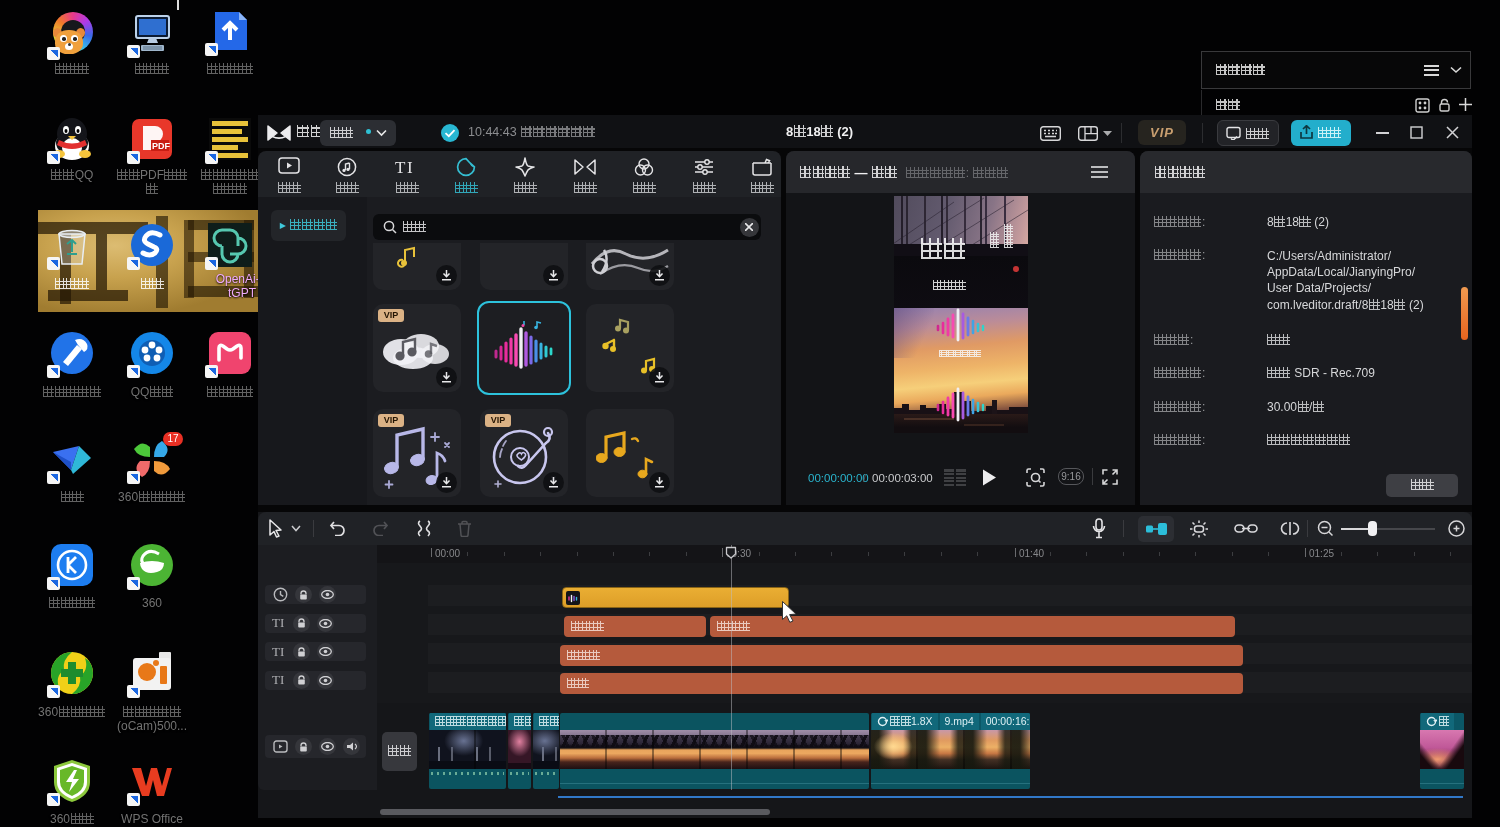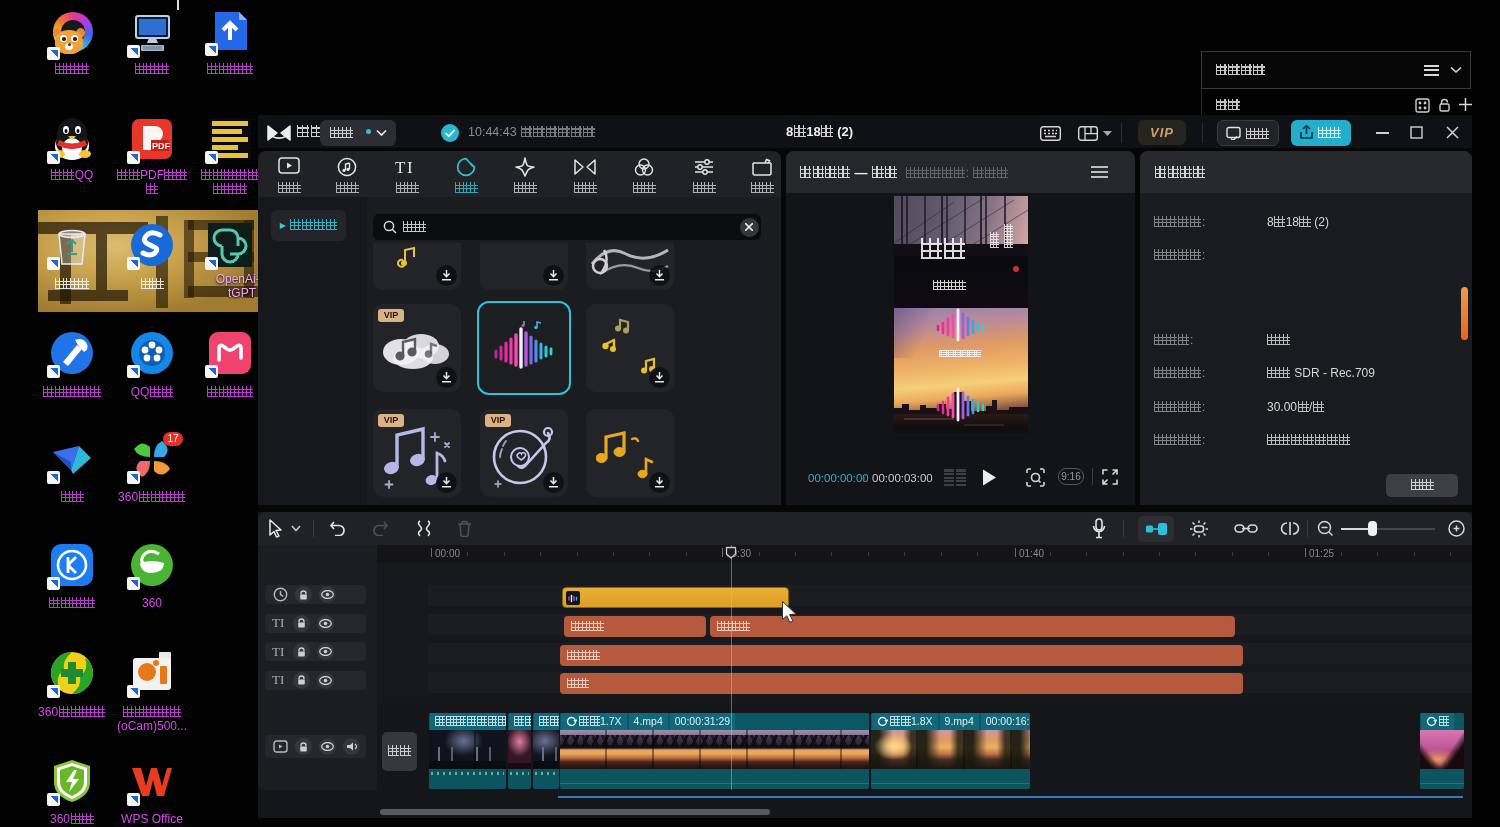--- a/index.html
+++ b/index.html
@@ -1,18 +1,18 @@
 <!DOCTYPE html>
 <html><head><meta charset="utf-8"><style>
 *{margin:0;padding:0;box-sizing:border-box}
 html,body{width:1500px;height:827px;overflow:hidden;background:#020203;font-family:"Liberation Sans",sans-serif}
 .ab{position:absolute}
 .cj{display:inline-block;width:.92em;height:.9em;margin:0 .04em;vertical-align:-.08em;
 background-image:repeating-linear-gradient(0deg,currentColor 0 .09em,transparent .09em .3em),repeating-linear-gradient(90deg,currentColor 0 .09em,transparent .09em .34em);opacity:.85}
-.dlabel{position:absolute;width:100px;text-align:center;color:#d946ef;font-size:12px;line-height:14px;text-shadow:0 1px 2px #000}
+.dlabel{position:absolute;width:100px;text-align:center;color:#737373;font-size:12px;line-height:14px;text-shadow:0 1px 2px #000}
 .dico{position:absolute;width:46px;height:46px}
 .sarrow{position:absolute;left:-2px;bottom:-2px;width:13px;height:13px;background:#f5f5f5;border-radius:2px}
 .sarrow:after{content:"";position:absolute;left:2.5px;top:2.5px;width:8px;height:8px;background:linear-gradient(225deg,#1a66e0 0 40%,transparent 40%),linear-gradient(45deg,transparent 0 55%,#1a66e0 55% 72%,transparent 72%)}
 .navitem{position:absolute;top:6px;width:58px;text-align:center;color:#c9cacd;font-size:12px}
 .navitem svg{display:block;margin:0 auto 4px}
 .tile{position:absolute;width:88px;height:88px;background:#232428;border-radius:10px}
 .dl{position:absolute;right:4px;bottom:4px;width:21px;height:21px;border-radius:50%;background:rgba(14,15,17,.88);display:flex;align-items:center;justify-content:center}
 .vip{position:absolute;left:5px;top:5px;width:26px;height:13px;background:#dbb285;border-radius:3px;color:#241503;font-size:9px;font-weight:bold;text-align:center;line-height:13px;font-family:"Liberation Sans",sans-serif;letter-spacing:0}
 .hrow{position:absolute;left:7px;width:101px;height:19px;background:#26272c;border-radius:4px;display:flex;align-items:center}
 .hbtn{width:17px;height:17px;border-radius:50%;background:#35363b;margin-left:7px;display:flex;align-items:center;justify-content:center}
@@ -668,20 +668,21 @@
         </svg>
  </div>
 </div>
 <div id="params-panel" class="ab" style="left:882px;top:36px;width:332px;height:354px;background:#1a1b1f;border-radius:8px 8px 0 0;overflow:hidden">
  <div class="ab" style="left:0;top:0;width:332px;height:42px;background:#28292d">
   <span class="ab" style="left:14px;top:14px;color:#f0f0f2;font-size:13px;font-weight:bold"><span class="cj"></span><span class="cj"></span><span class="cj"></span><span class="cj"></span></span>
  </div>
  <div class="prow" style="top:64px"><span class="cj"></span><span class="cj"></span><span class="cj"></span><span class="cj"></span>:</div>
       <div class="pval" style="top:64px">8<span class="cj"></span>18<span class="cj"></span> (2)</div>
  <div class="prow" style="top:97px"><span class="cj"></span><span class="cj"></span><span class="cj"></span><span class="cj"></span>:</div>
+ <div class="pval" style="top:97px;width:190px;line-height:16.2px">C:/Users/Administrator/<br>AppData/Local/JianyingPro/<br>User Data/Projects/<br>com.lveditor.draft/8<span class="cj"></span>18<span class="cj"></span> (2)</div>
  <div class="prow" style="top:182px"><span class="cj"></span><span class="cj"></span><span class="cj"></span>:</div>
       <div class="pval" style="top:182px"><span class="cj"></span><span class="cj"></span></div>
  <div class="prow" style="top:215px"><span class="cj"></span><span class="cj"></span><span class="cj"></span><span class="cj"></span>:</div>
       <div class="pval" style="top:215px"><span class="cj"></span><span class="cj"></span> SDR - Rec.709</div>
  <div class="prow" style="top:249px"><span class="cj"></span><span class="cj"></span><span class="cj"></span><span class="cj"></span>:</div>
       <div class="pval" style="top:249px">30.00<span class="cj"></span>/<span class="cj"></span></div>
  <div class="prow" style="top:282px"><span class="cj"></span><span class="cj"></span><span class="cj"></span><span class="cj"></span>:</div>
       <div class="pval" style="top:282px"><span class="cj"></span><span class="cj"></span><span class="cj"></span><span class="cj"></span><span class="cj"></span><span class="cj"></span><span class="cj"></span></div>
  <div class="ab" style="left:246px;top:323px;width:72px;height:23px;background:#3e3f44;border-radius:5px;color:#ececee;font-size:12px;text-align:center;line-height:23px"><span class="cj"></span><span class="cj"></span></div>
  <div class="ab" style="left:321px;top:136px;width:7px;height:53px;border-radius:4px;background:linear-gradient(180deg,#f09a50,#e8641e)"></div>
@@ -910,24 +911,20 @@
           <div style="position:absolute;left:0;top:17px;width:100%;height:39px;background:repeating-linear-gradient(90deg,rgba(0,0,0,0) 0 45px,rgba(0,0,0,.4) 45px 47px)"></div>
           <div style="position:absolute;left:2px;top:59px;right:2px;height:3px;background:repeating-linear-gradient(90deg,#88c8a8 0 2px,rgba(0,0,0,0) 2px 6px);opacity:.75"></div>
         </div>
         <div style="position:absolute;left:104px;top:0;width:26px;height:76px;background:#0b5460;border-radius:2px;overflow:hidden">
           <div style="position:absolute;left:0;top:0;right:0;height:17px;background:#0b5766;overflow:hidden;white-space:nowrap;font-size:10.5px;color:#ddf0f4;line-height:17px"><span style="display:inline-block;background:#11687a;padding:0 5px;margin:0 1px;height:17px"><span class="cj"></span><span class="cj"></span></span></div>
           <div style="position:absolute;left:0;top:17px;width:100%;height:39px;background-color:#10131e;background-image:radial-gradient(26px 20px at 45% 28%,#687292,rgba(30,34,56,0) 75%),repeating-linear-gradient(90deg,rgba(0,0,0,0) 0 9px,rgba(195,202,224,.5) 9px 11px,rgba(0,0,0,0) 11px 22px,rgba(205,210,228,.38) 22px 24px,rgba(0,0,0,0) 24px 38px),linear-gradient(0deg,#0a0c14 0 8px,rgba(0,0,0,0) 8px);background-size:100% 100%,100% 14px,100% 100%;background-repeat:no-repeat;background-position:0 0,0 17px,0 0"></div>
           <div style="position:absolute;left:0;top:17px;width:100%;height:39px;background:repeating-linear-gradient(90deg,rgba(0,0,0,0) 0 45px,rgba(0,0,0,.4) 45px 47px)"></div>
           <div style="position:absolute;left:2px;top:59px;right:2px;height:3px;background:repeating-linear-gradient(90deg,#88c8a8 0 2px,rgba(0,0,0,0) 2px 6px);opacity:.75"></div>
         </div>
         <div style="position:absolute;left:131px;top:0;width:309px;height:76px;background:#0b5460;border-radius:2px;overflow:hidden">
-          <div style="position:absolute;left:0;top:0;right:0;height:17px;background:#0b5766;overflow:hidden;white-space:nowrap;font-size:10.5px;color:#ddf0f4;line-height:17px"><span style="display:inline-block;background:#11687a;padding:0 5px;margin:0 1px;height:17px"><svg width="11" height="11" style="vertical-align:-2px;margin-right:2px">
-                <circle cx="5.5" cy="5.5" r="4" fill="none" stroke="#dff0f4" stroke-width="1.4"></circle>
-                <path d="M9.5 5.5 l1.5-1.8 M9.5 5.5 l-1.8-1.2" stroke="#dff0f4" stroke-width="1.2" fill="none"></path>
-              </svg><span class="cj"></span><span class="cj"></span>1.7X</span><span style="display:inline-block;background:#11687a;padding:0 5px;margin:0 1px;height:17px">4.mp4</span><span style="display:inline-block;background:#11687a;padding:0 5px;margin:0 1px;height:17px">00:00:31:29</span></div>
           <div style="position:absolute;left:0;top:17px;width:100%;height:39px;background-color:#130f18;background-image:repeating-linear-gradient(115deg,rgba(0,0,0,0) 0 6px,rgba(14,11,18,.9) 6px 9px),repeating-linear-gradient(65deg,rgba(0,0,0,0) 0 6px,rgba(14,11,18,.7) 6px 9px),linear-gradient(180deg,#a08ea8 0%,#8a7a94 12%,#423a4c 14%,#2a2434 36%,#16121c 40%,#110e14 46%,#e8a45c 51%,#eca860 60%,#b86c3c 72%,#48241c 82%,#1c0f12 100%);background-size:100% 12px,100% 12px,100% 100%;background-repeat:no-repeat;background-position:0 5px,0 5px,0 0"></div>
           <div style="position:absolute;left:0;top:17px;width:100%;height:39px;background:repeating-linear-gradient(90deg,rgba(0,0,0,0) 0 45px,rgba(0,0,0,.4) 45px 47px)"></div>
           <div style="position:absolute;left:0;top:70px;width:100%;height:1px;background:rgba(120,200,215,.25)"></div>
         </div>
         <div style="position:absolute;left:442px;top:0;width:159px;height:76px;background:#0b5460;border-radius:2px;overflow:hidden">
           <div style="position:absolute;left:0;top:0;right:0;height:17px;background:#0b5766;overflow:hidden;white-space:nowrap;font-size:10.5px;color:#ddf0f4;line-height:17px"><span style="display:inline-block;background:#11687a;padding:0 5px;margin:0 1px;height:17px"><svg width="11" height="11" style="vertical-align:-2px;margin-right:2px">
                 <circle cx="5.5" cy="5.5" r="4" fill="none" stroke="#dff0f4" stroke-width="1.4"></circle>
                 <path d="M9.5 5.5 l1.5-1.8 M9.5 5.5 l-1.8-1.2" stroke="#dff0f4" stroke-width="1.2" fill="none"></path>
               </svg><span class="cj"></span><span class="cj"></span>1.8X</span><span style="display:inline-block;background:#11687a;padding:0 5px;margin:0 1px;height:17px">9.mp4</span><span style="display:inline-block;background:#11687a;padding:0 5px;margin:0 1px;height:17px">00:00:16:</span></div>
           <div style="position:absolute;left:0;top:17px;width:100%;height:39px;background-color:#201812;background-image:radial-gradient(26px 18px at 14% 42%,#ffd890,rgba(0,0,0,0) 75%),repeating-linear-gradient(90deg,rgba(22,24,15,.92) 0 8px,rgba(22,24,15,0) 22px 32px,rgba(22,24,15,.8) 40px 47px),linear-gradient(180deg,#c898a8 0%,#e09a60 26%,#ecb066 44%,#c87844 60%,#443024 76%,#1c1410 100%)"></div>

